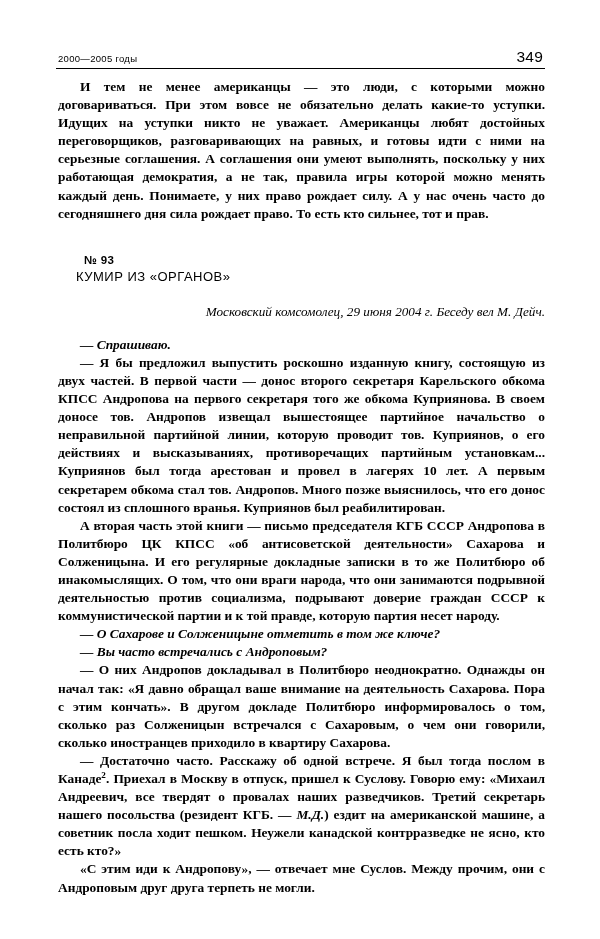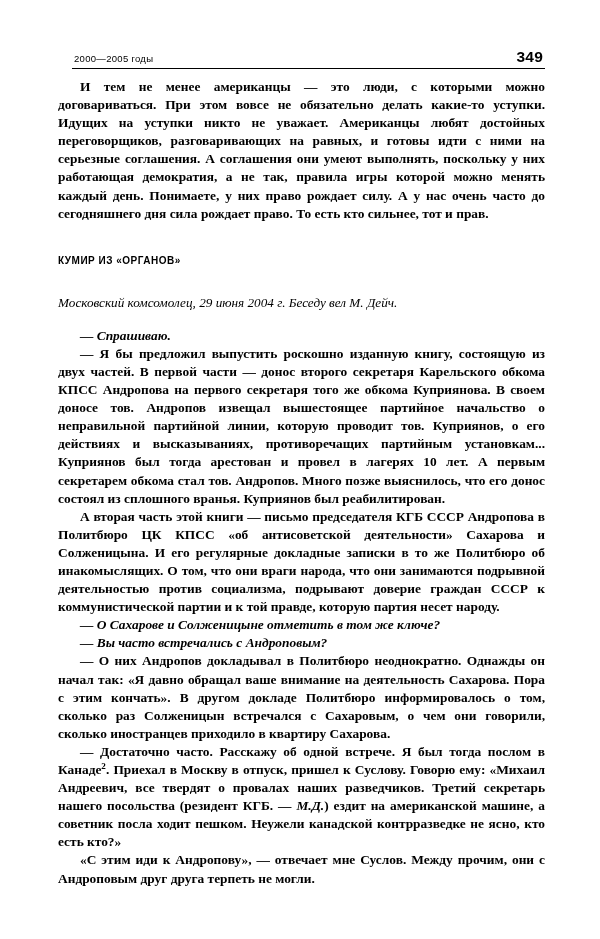--- a/index.html
+++ b/index.html
@@ -18,42 +18,42 @@
   .page {
     position: relative;
     width: 600px;
     height: 939px;
     box-sizing: border-box;
   }
 
   
   .running-head {
     position: absolute;
-    left: 72px;
+    left: 56px;
     right: 55px;
     top: 48px;
     height: 20px;
   }
   .running-head-inner {
     display: flex;
     align-items: baseline;
     justify-content: space-between;
     padding: 0 2px 2px 2px;
   }
   .head-label {
     font-family: "Liberation Sans", "DejaVu Sans", sans-serif;
     font-size: 9.5px;
     letter-spacing: 0.3px;
     color: #000;
     white-space: nowrap;
   }
   .head-folio {
     font-family: "Liberation Sans", "DejaVu Sans", sans-serif;
     font-size: 15.5px;
-    font-weight: bold;
+    font-weight: normal;
     letter-spacing: 0.2px;
     color: #000;
   }
   .head-rule {
     border-bottom: 1.6px solid #000;
     width: 100%;
   }
 
   
   .textblock {
@@ -84,32 +84,34 @@
     font-family: "Liberation Sans", "DejaVu Sans", sans-serif;
   }
   .section-number {
     font-size: 11.5px;
     font-weight: bold;
     letter-spacing: 0.4px;
     margin-left: 26px;
     line-height: 15px;
   }
   .section-title {
-    font-size: 10px;
-    font-weight: bold;
+    font-size: 13px;
+    font-weight: normal;
     letter-spacing: 0.5px;
     line-height: 16px;
     margin-top: 1px;
+    margin-left: 18px;
   }
 
   .source-line {
-    margin-top: 25px;
+    margin-top: 18px;
     font-size: 13.2px;
     font-style: italic;
     line-height: 17px;
+    text-align: right;
   }
 
   .after-source { height: 16px; }
 
   sup {
     font-size: 0.68em;
     vertical-align: super;
     line-height: 0;
   }
 </style>
@@ -124,20 +126,21 @@
       <span class="head-folio">349</span>
     </div>
     <div class="head-rule"></div>
   </div>
 
   <div class="textblock">
 
     <p class="body">И тем не менее американцы — это люди, с которыми можно договариваться. При этом вовсе не обязательно делать какие-то уступки. Идущих на уступки никто не уважает. Американцы любят достойных переговорщиков, разговаривающих на равных, и готовы идти с ними на серьезные соглашения. А соглашения они умеют выполнять, поскольку у них работающая демократия, а не так, правила игры которой можно менять каждый день. Понимаете, у них право рождает силу. А у нас очень часто до сегодняшнего дня сила рождает право. То есть кто сильнее, тот и прав.</p>
 
     <div class="section-head">
+      <div class="section-number">№ 93</div>
       <div class="section-title">КУМИР ИЗ «ОРГАНОВ»</div>
     </div>
 
     <div class="source-line">Московский комсомолец, 29 июня 2004 г. Беседу вел М. Дейч.</div>
 
     <div class="after-source"></div>
 
 
 
     <p class="body italic">— Спрашиваю.</p>

